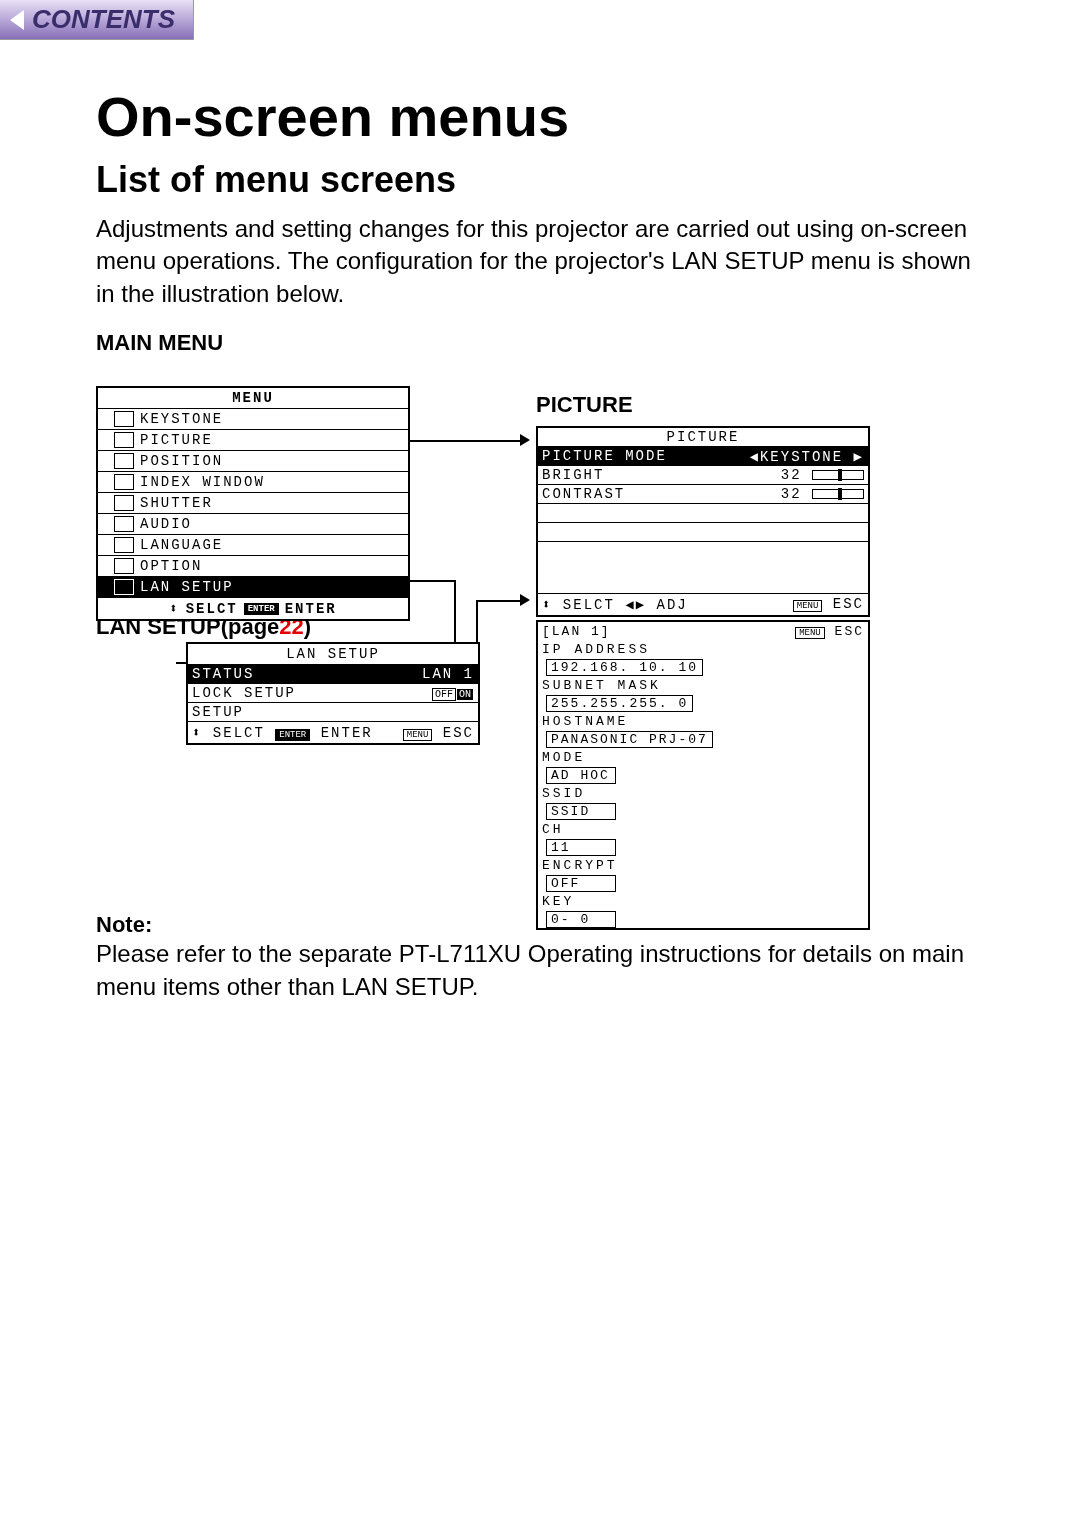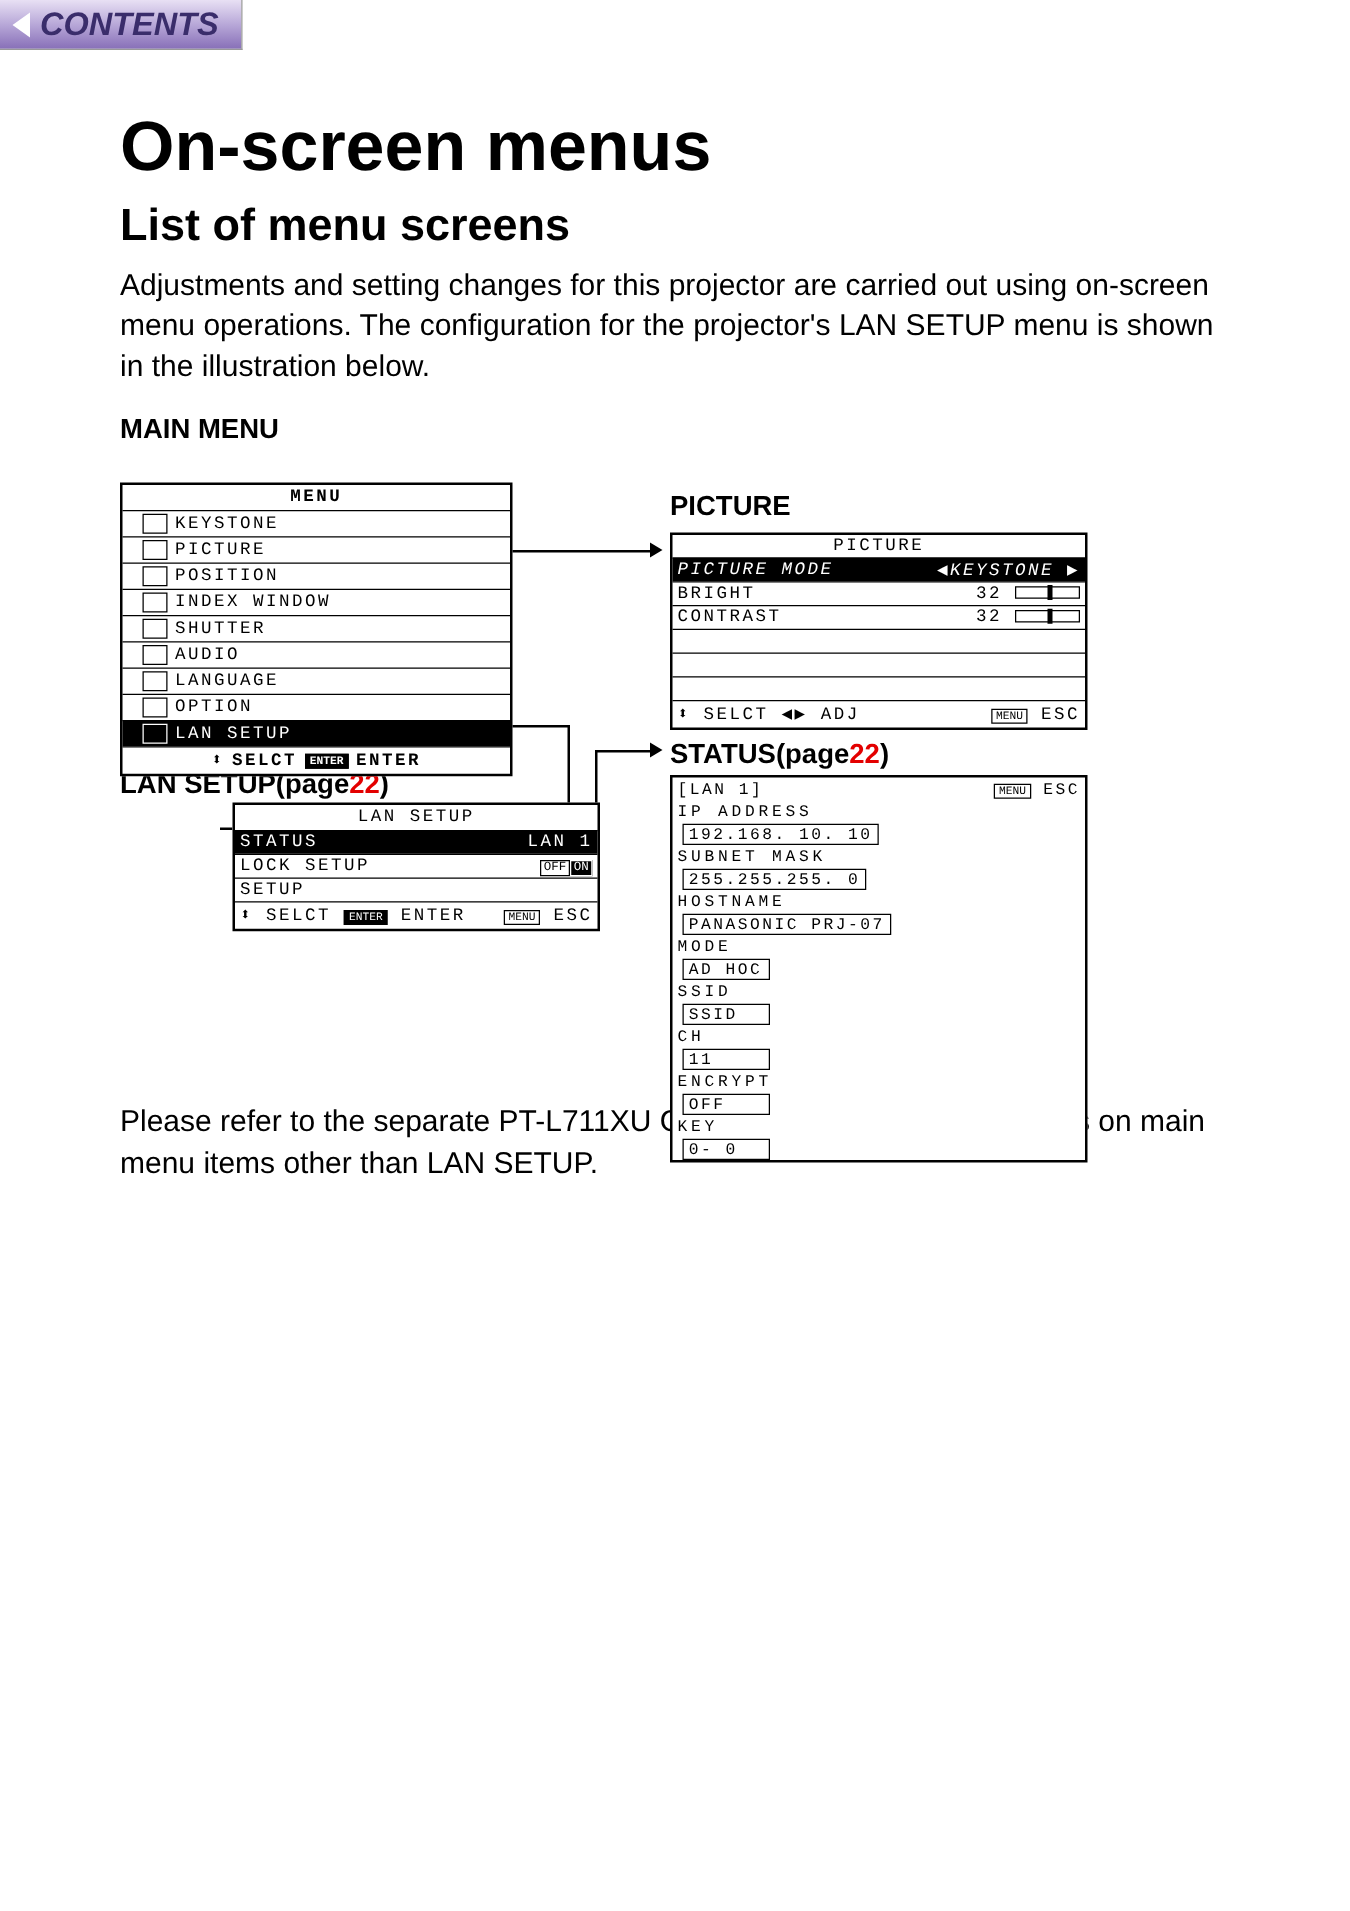--- a/index.html
+++ b/index.html
@@ -90,25 +90,25 @@
   .lan-title { text-align:center; padding:2px 0; }
   .lrow { display:flex; justify-content:space-between; border-top:1px solid #000; padding:0 4px; height:18px; align-items:center; }
   .lrow.sel { background:#000; color:#fff; }
   .toggle { border:1px solid #000; font-size:10px; letter-spacing:0; padding:0 2px; }
   .toggle.on { background:#000; color:#fff; border-color:#fff; }
   .lan-foot { border-top:1px solid #000; display:flex; align-items:center; justify-content:space-between; padding:2px 4px; }
   
   .pic-panel { left:440px; top:64px; width:330px; }
   .pic-title { text-align:center; padding:1px 0; }
   .prow { display:flex; justify-content:space-between; border-top:1px solid #000; padding:0 4px; height:18px; align-items:center; }
-  .prow.sel { background:#000; color:#fff;font-style:italic; }
+  .prow.sel { background:#000; color:#fff; }
   .slider { display:inline-block; width:50px; height:8px; border:1px solid #000; position:relative; vertical-align:middle; }
   .slider .knob { position:absolute; top:-2px; left:50%; width:4px; height:12px; background:#000; }
   .prow.empty { height:18px; }
-  .pic-foot { border-top:1px solid #000; display:flex; align-items:flex-end; justify-content:space-between; padding:2px 4px; }
+  .pic-foot { border-top:1px solid #000; display:flex; align-items:flex-start; justify-content:space-between; padding:2px 4px;margin-top:33px; }
   
   .stat-panel { left:440px; top:258px; width:330px; font-size:13px; }
   .srow { display:flex; align-items:center; padding:0 4px; height:17px; border-top:1px solid transparent; }
   .srow.h { justify-content:space-between; }
   .boxval { border:1px solid #000; padding:0 4px; margin-left:4px; display:inline-block; min-width:60px; }
   .stat-panel .lab { letter-spacing:3px; }
   
   .line { position:absolute; background:#000; }
   .arrow-r {
     position:absolute; width:0; height:0;
@@ -306,18 +306,19 @@
             <span class="lab">KEY</span>
           </div>
           <div class="srow">
             <span class="boxval">0- 0</span>
           </div>
         </div>
     </div>
 
   </div>
 
+  <div class="note-h">Note:</div>
   <div class="note-body">Please refer to the separate PT-L711XU Operating instructions for details on main menu items other than LAN SETUP.</div>
 
 </div>
 
 
 
 
 </body></html>

